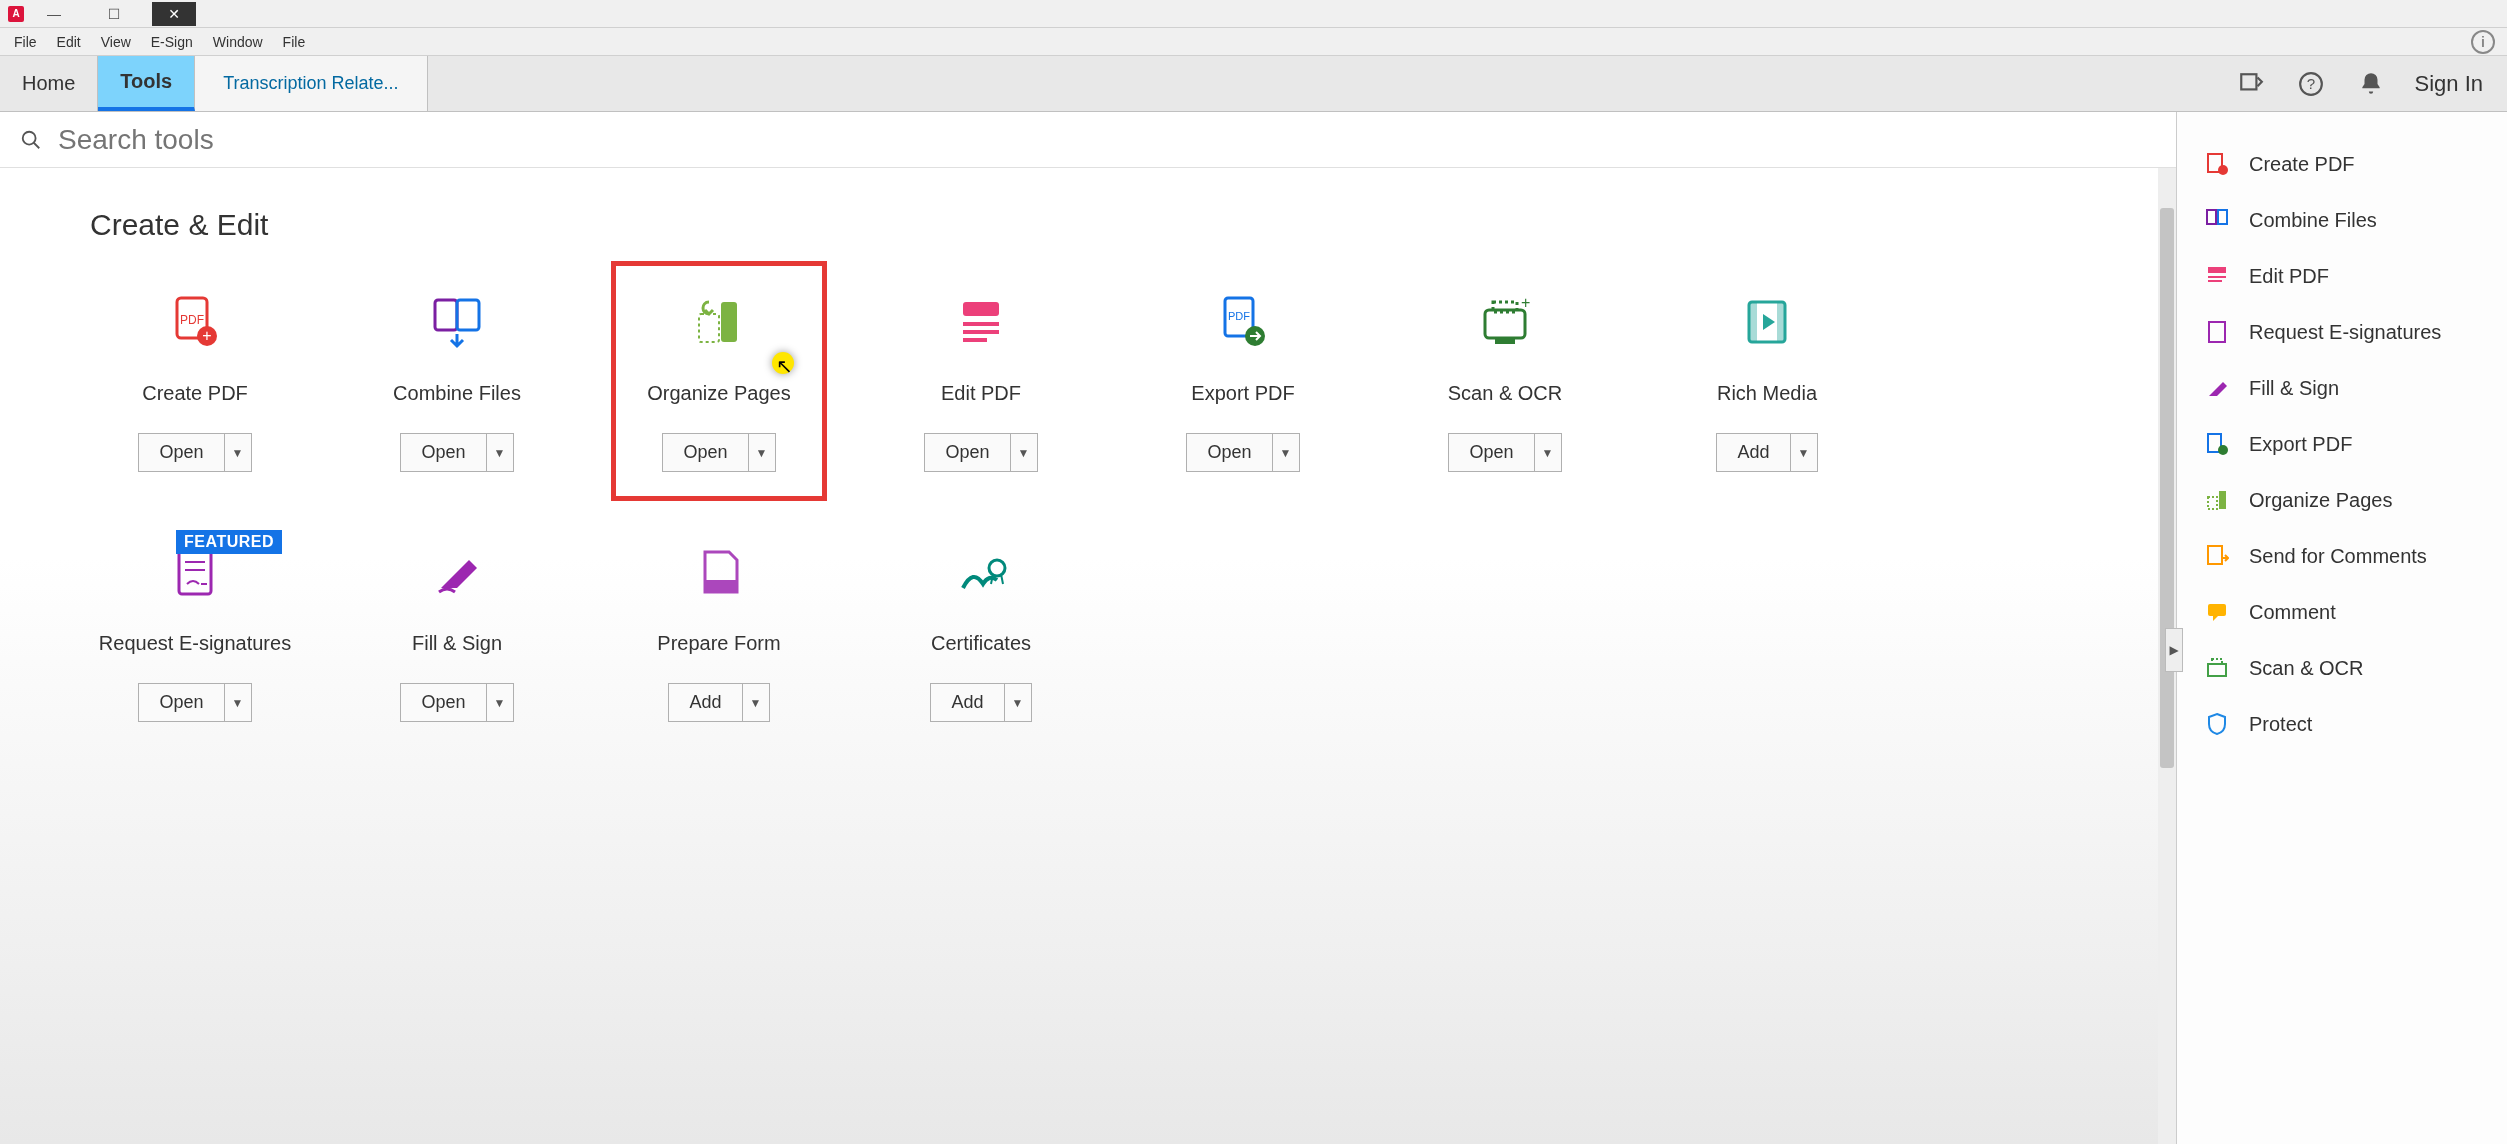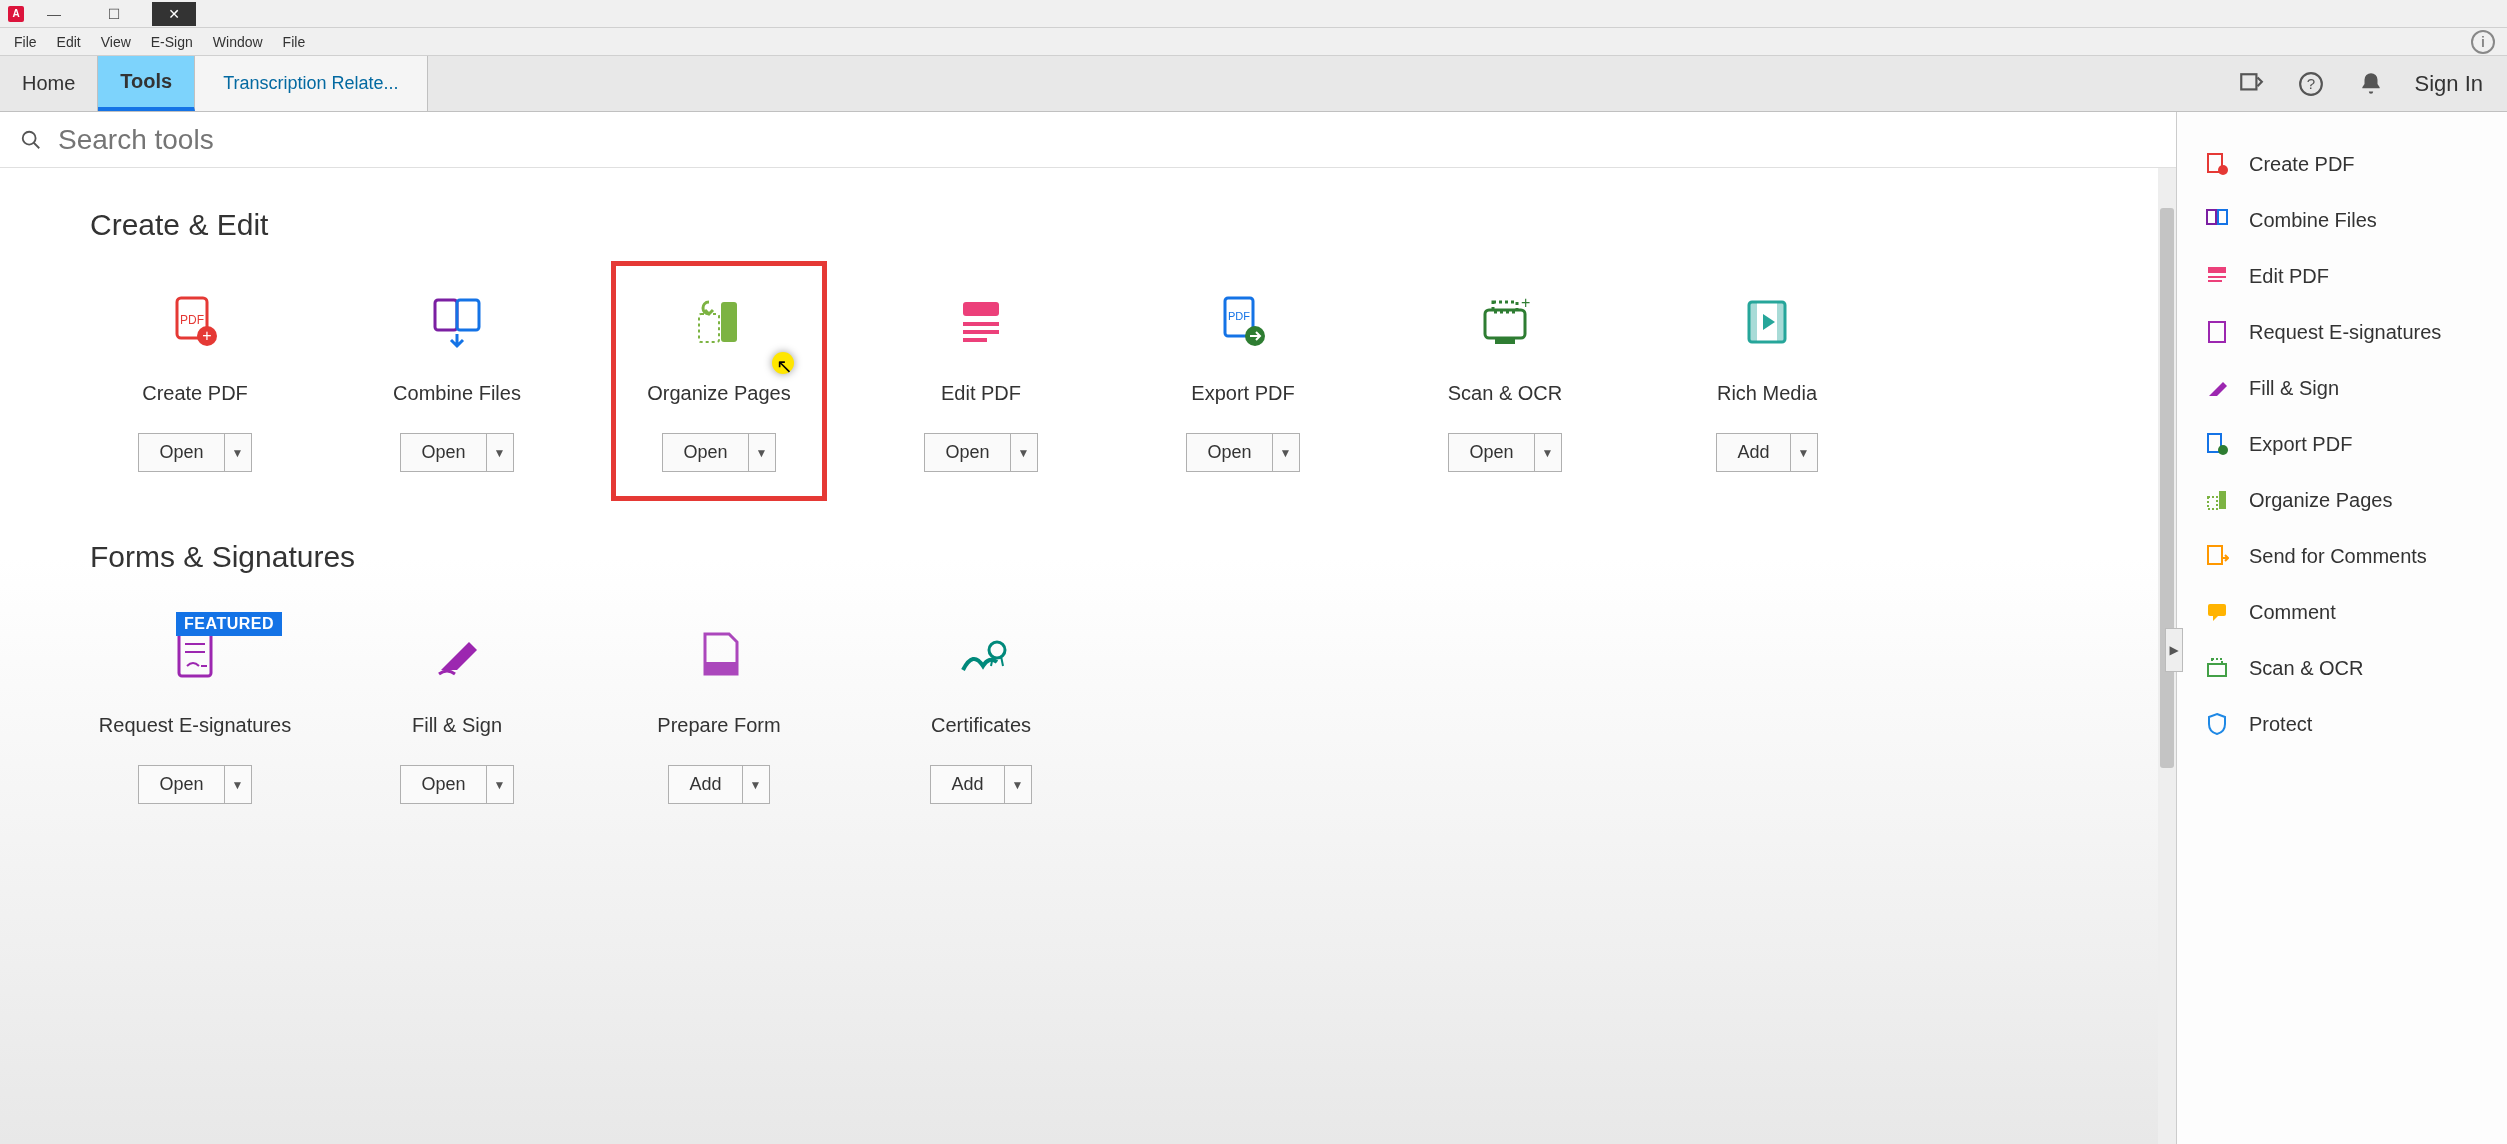--- a/index.html
+++ b/index.html
@@ -236,21 +236,20 @@
           </div>
           <div class="card-label">Rich Media</div>
           <div class="open-group">
             <button class="open-btn">Add</button>
             <div class="open-drop">▼</div>
           </div>
         </div>
 
       </div>
 
-      <div class="section-title">Forms &amp; Signatures</div>
       <div class="card-row">
 
         <div class="tool-card">
           <div class="featured-badge">FEATURED</div>
           <div class="card-icon">
             <svg width="56" height="56" viewBox="0 0 56 56">
                 <rect x="12" y="6" width="32" height="44" rx="3" fill="none" stroke="#9c27b0" stroke-width="3"></rect>
                 <line x1="18" y1="18" x2="38" y2="18" stroke="#9c27b0" stroke-width="2"></line>
                 <line x1="18" y1="26" x2="38" y2="26" stroke="#9c27b0" stroke-width="2"></line>
                 <path d="M20 40 Q 26 34 32 40" fill="none" stroke="#9c27b0" stroke-width="2"></path>

